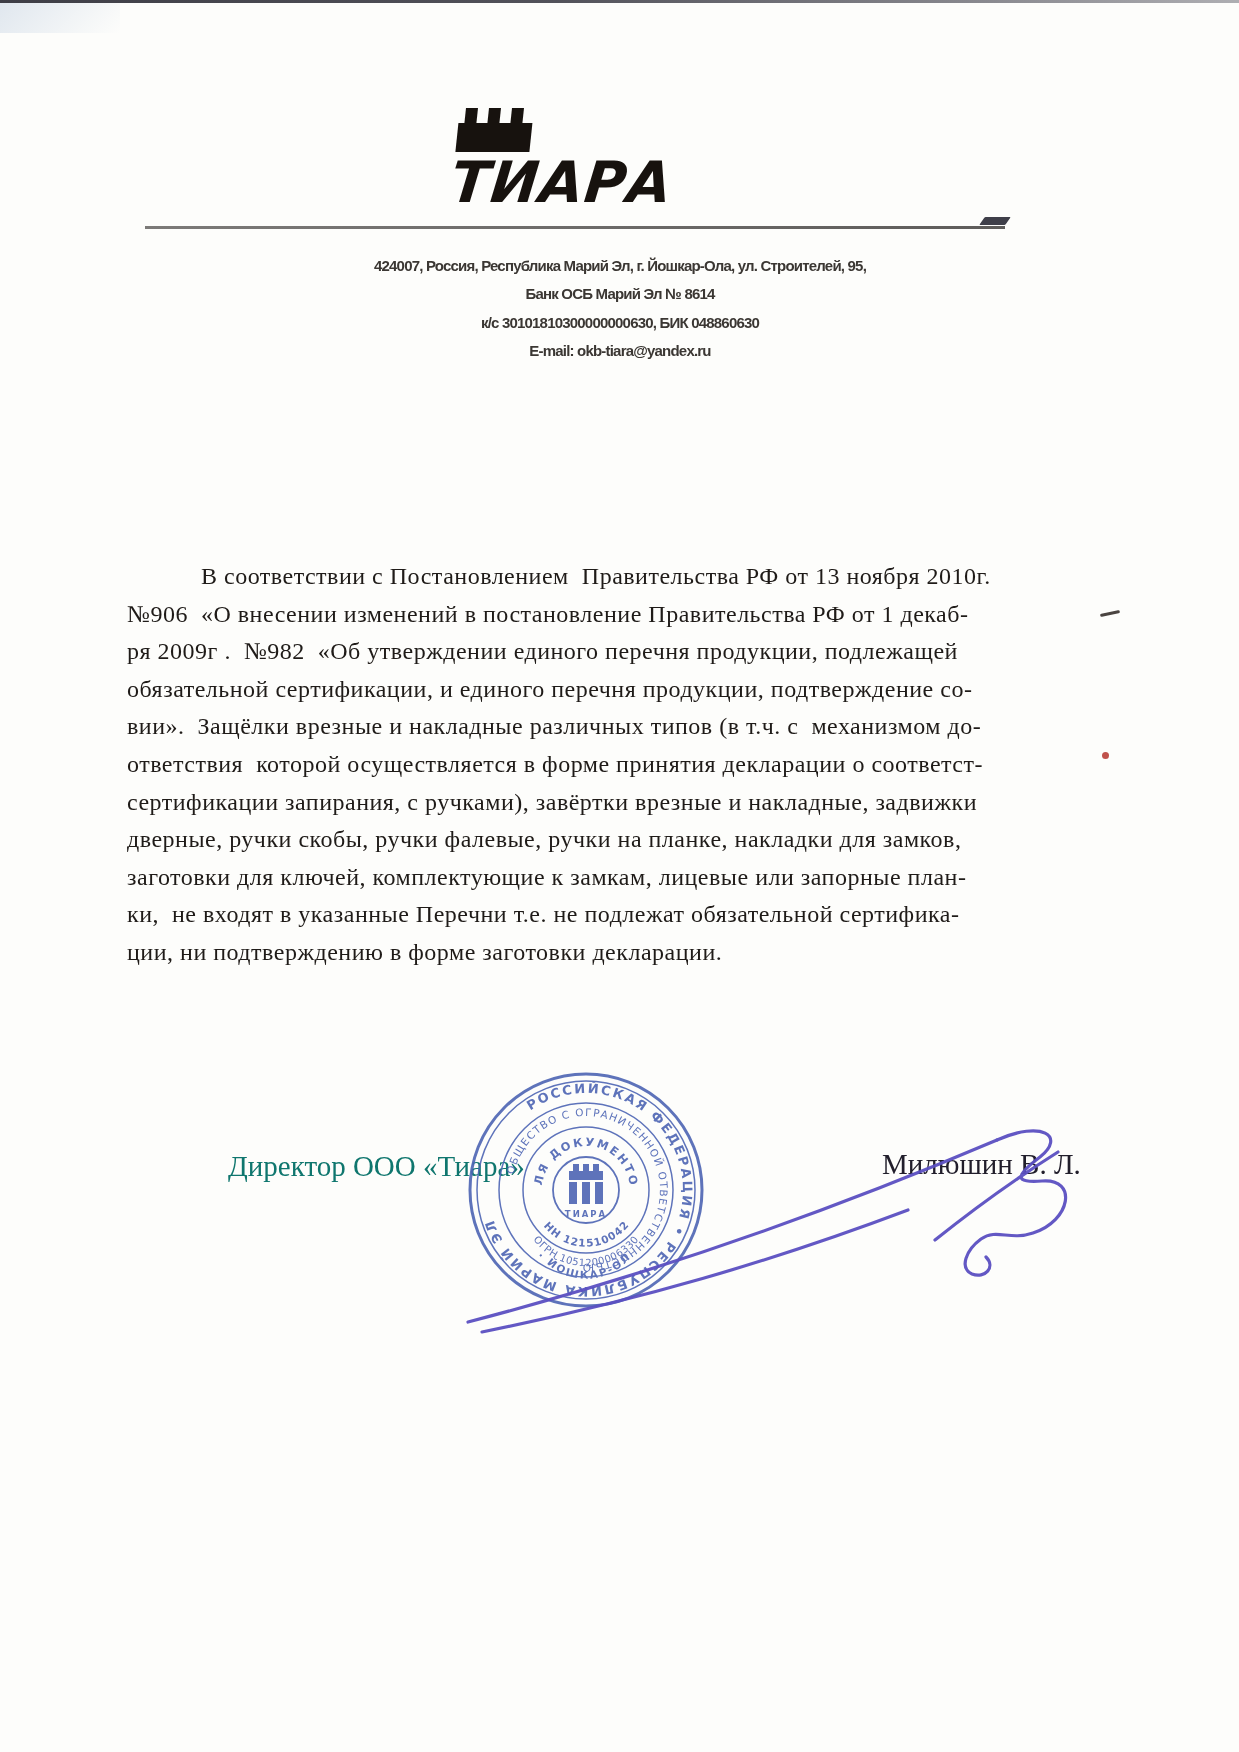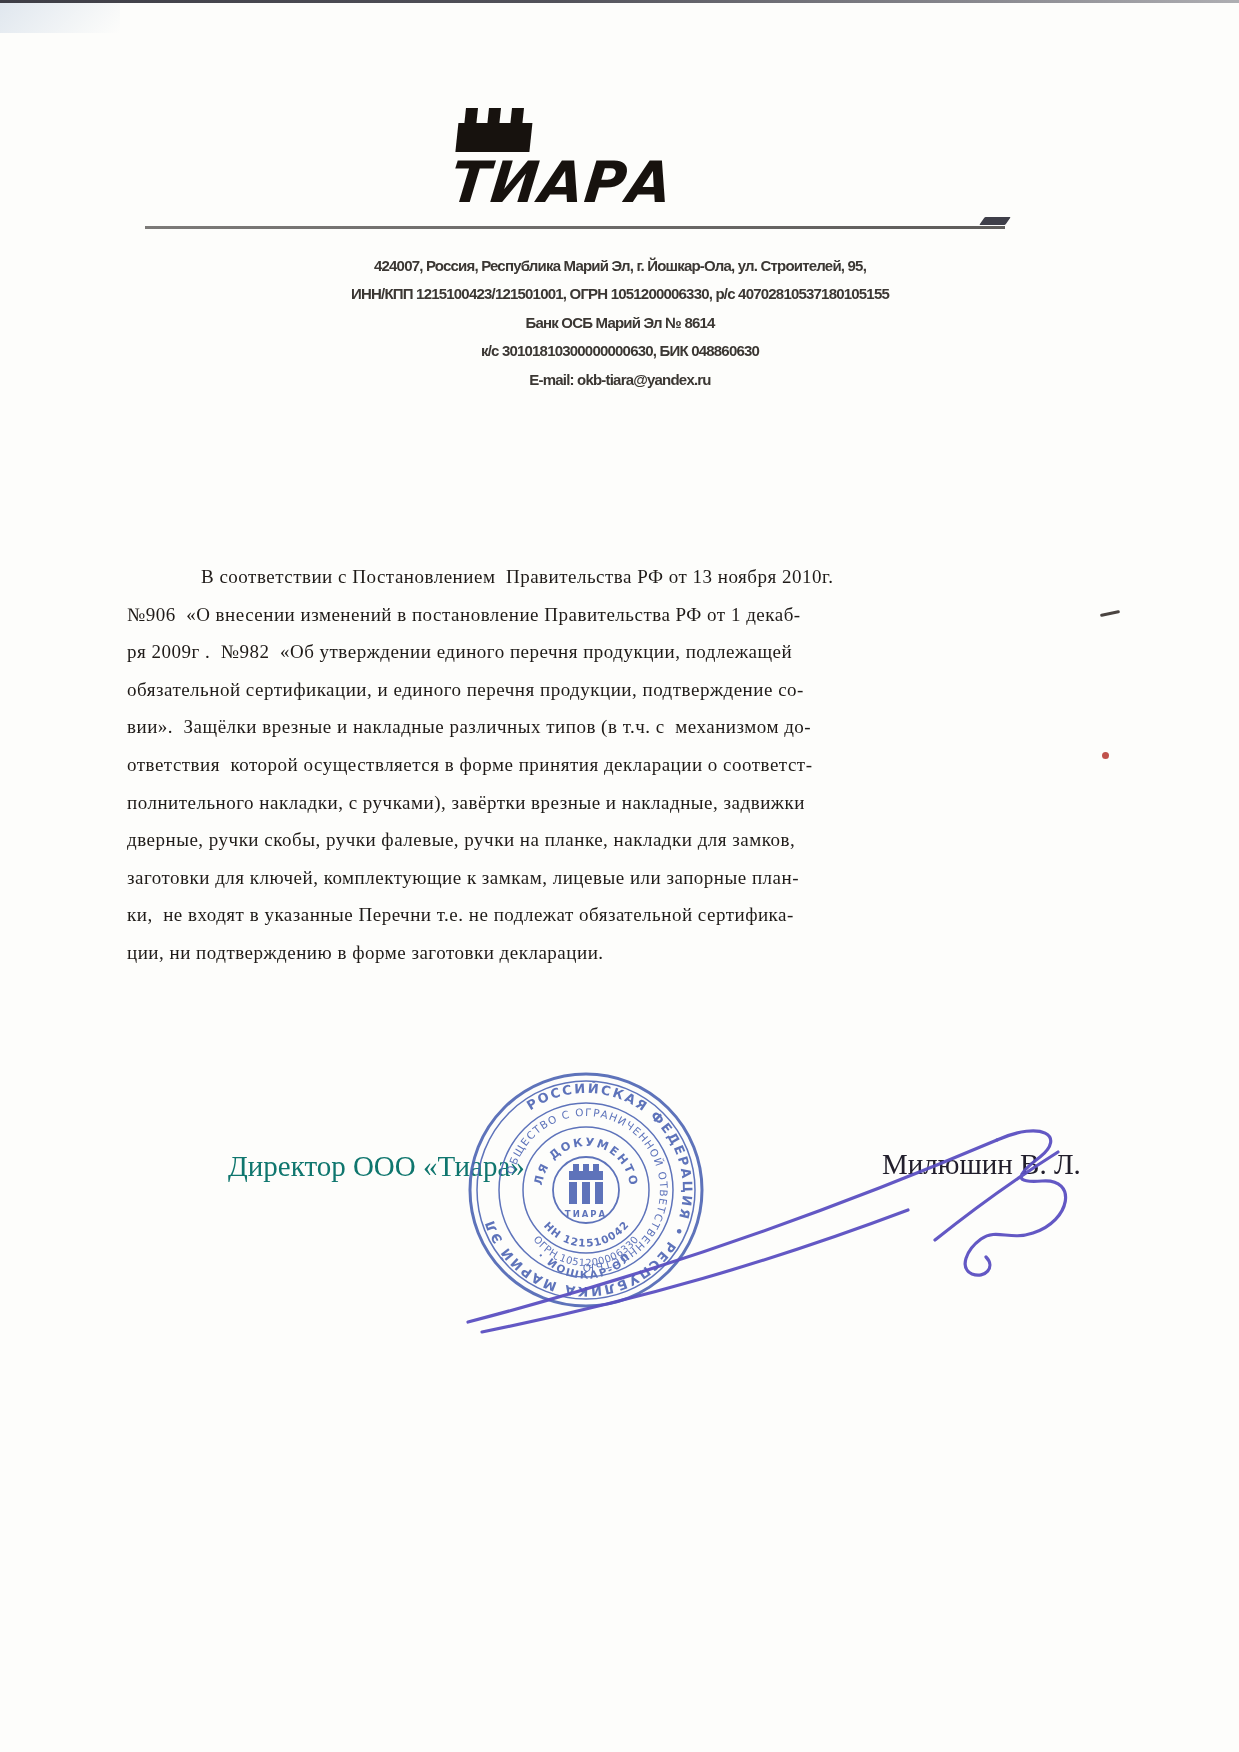--- a/index.html
+++ b/index.html
@@ -32,21 +32,21 @@
   
   .header-block{
     position:absolute;left:95px;top:252px;width:1050px;text-align:center;
     font-family:"Liberation Sans",sans-serif;font-weight:bold;
     font-size:15px;line-height:28.4px;letter-spacing:-0.8px;color:#3b3733;
   }
   .header-block div{white-space:pre;}
 
   
   .body-text{position:absolute;left:127px;top:558px;width:1010px;
-    font-size:19px;line-height:37.6px;letter-spacing:0.5px;color:#1f1b18;}
+    font-size:24px;line-height:37.6px;letter-spacing:0.5px;color:#1f1b18;}
   .body-text .bline{white-space:pre;}
   .body-text .bline.indent{text-indent:74px;}
 
   
   .artifact-tilde{position:absolute;left:1100px;top:612px;width:20px;height:3px;
     background:#4a4440;transform:rotate(-12deg);border-radius:2px;}
   .artifact-dot{position:absolute;left:1102px;top:752px;width:7px;height:7px;
     border-radius:50%;background:#b5342c;opacity:.85;}
 
   
@@ -73,34 +73,33 @@
     </g>
   </svg>
   <div class="logo-text">ТИАРА</div>
 </div>
 
 <div class="header-rule"></div>
 <div class="rule-end-mark"></div>
 
 <div class="header-block">
   <div>424007, Россия, Республика Марий Эл, г. Йошкар-Ола, ул. Строителей, 95,</div>
-  <div>ИНН/КПП 1215100423/121501001, ОГРН 1051200006330, р/с 40702810537180105155</div>
   <div>Банк ОСБ Марий Эл № 8614</div>
   <div>к/с 30101810300000000630, БИК 048860630</div>
   <div>E-mail: okb-tiara@yandex.ru</div>
 </div>
 
 <div class="body-text">
   <div class="bline indent">В соответствии с Постановлением  Правительства РФ от 13 ноября 2010г.</div>
   <div class="bline">№906  «О внесении изменений в постановление Правительства РФ от 1 декаб-</div>
   <div class="bline">ря 2009г .  №982  «Об утверждении единого перечня продукции, подлежащей</div>
   <div class="bline">обязательной сертификации, и единого перечня продукции, подтверждение со-</div>
   <div class="bline">вии».  Защёлки врезные и накладные различных типов (в т.ч. с  механизмом до-</div>
   <div class="bline">ответствия  которой осуществляется в форме принятия декларации о соответст-</div>
-  <div class="bline">полнительного накладки, с ручками), завёртки врезные и накладные, задвижки</div>
+  <div class="bline">сертификации запирания, с ручками), завёртки врезные и накладные, задвижки</div>
   <div class="bline">дверные, ручки скобы, ручки фалевые, ручки на планке, накладки для замков,</div>
   <div class="bline">заготовки для ключей, комплектующие к замкам, лицевые или запорные план-</div>
   <div class="bline">ки,  не входят в указанные Перечни т.е. не подлежат обязательной сертифика-</div>
   <div class="bline">ции, ни подтверждению в форме заготовки декларации.</div>
 </div>
 
 <div class="artifact-tilde"></div>
 <div class="artifact-dot"></div>
 
 <div class="director-label">Директор ООО «Тиара»</div>

